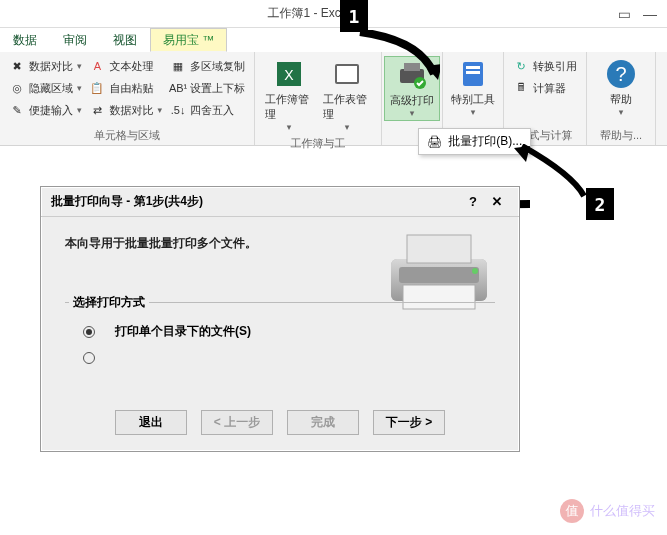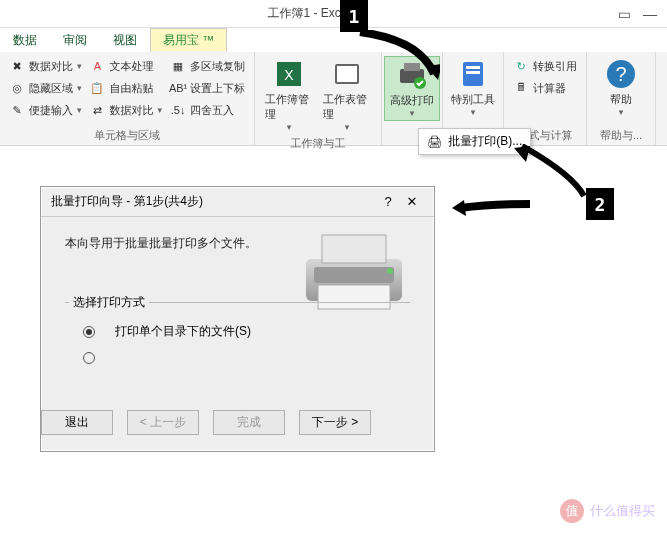--- a/index.html
+++ b/index.html
@@ -26,33 +26,33 @@
 .ritem .ic { width: 16px; height: 16px; display: inline-flex; align-items: center; justify-content: center; }
 .bigitem { display: flex; flex-direction: column; align-items: center; font-size: 11px; color: #333; padding: 2px 4px; width: 56px; }
 .bigitem .ic { width: 32px; height: 32px; margin-bottom: 2px; }
 .bigitem.hl { background: #c9e8cc; border: 1px solid #87c68e; }
 .arrow-down { font-size: 9px; color: #666; }
 
 
 .dropdown { position: absolute; left: 418px; top: 128px; background: #fff; border: 1px solid #c5c5c5; box-shadow: 2px 2px 4px rgba(0,0,0,.2); padding: 4px 8px; font-size: 12px; display: flex; align-items: center; gap: 6px; }
 
 
-.dialog { position: absolute; left: 40px; top: 186px; width: 395px; background: #eee; border: 1px solid #999; box-shadow: 0 0 0 1px #fff inset; }
+.dialog { position: absolute; left: 40px; top: 186px; width: 480px; background: #eee; border: 1px solid #999; box-shadow: 0 0 0 1px #fff inset; font-weight: bold; }
 .dlgtitle { display: flex; align-items: center; padding: 6px 10px; font-size: 12px; border-bottom: 1px solid #ccc; }
 .dlgtitle .t { flex: 1; }
 .dlgtitle .btn { width: 24px; text-align: center; font-size: 13px; }
 .dlgbody { padding: 18px 24px 18px; position: relative; }
 .dlgdesc { font-size: 12px; color: #222; margin-bottom: 50px; }
 .printer-img { position: absolute; right: 20px; top: 12px; width: 120px; height: 88px; }
 .fieldset { border-top: 1px solid #bbb; padding: 14px 10px 10px; margin-top: 10px; position: relative; }
 .fieldset .legend { position: absolute; top: -9px; left: 4px; background: #eee; padding: 0 4px; font-size: 12px; }
 .radio-row { display: flex; align-items: center; gap: 20px; font-size: 12px; padding: 6px 8px; }
 .radio { width: 12px; height: 12px; border: 1px solid #555; border-radius: 50%; display: inline-flex; align-items: center; justify-content: center; }
 .radio.sel::after { content: ""; width: 6px; height: 6px; background: #333; border-radius: 50%; }
-.dlgbtns { display: flex; gap: 14px; padding: 12px 0 16px; }
+.dlgbtns { display: flex; justify-content: center; gap: 14px; padding: 12px 0 16px; }
 .dlgbtn { min-width: 72px; padding: 3px 10px; font-size: 12px; background: #e8e8e8; border: 1px solid #b0b0b0; text-align: center; }
 .dlgbtn.disabled { color: #999; }
 
 
 .marker { position: absolute; background: #000; color: #fff; font-size: 18px; font-weight: bold; width: 28px; height: 32px; display: flex; align-items: center; justify-content: center; font-family: monospace; }
 .m1 { left: 340px; top: 0px; }
 .m2 { left: 586px; top: 188px; }
 .arrow1 { position: absolute; left: 350px; top: 30px; width: 90px; height: 50px; }
 .arrow2 { position: absolute; left: 452px; top: 144px; width: 140px; height: 70px; }
 .arrow3 { position: absolute; left: 452px; top: 200px; width: 80px; height: 20px; }

